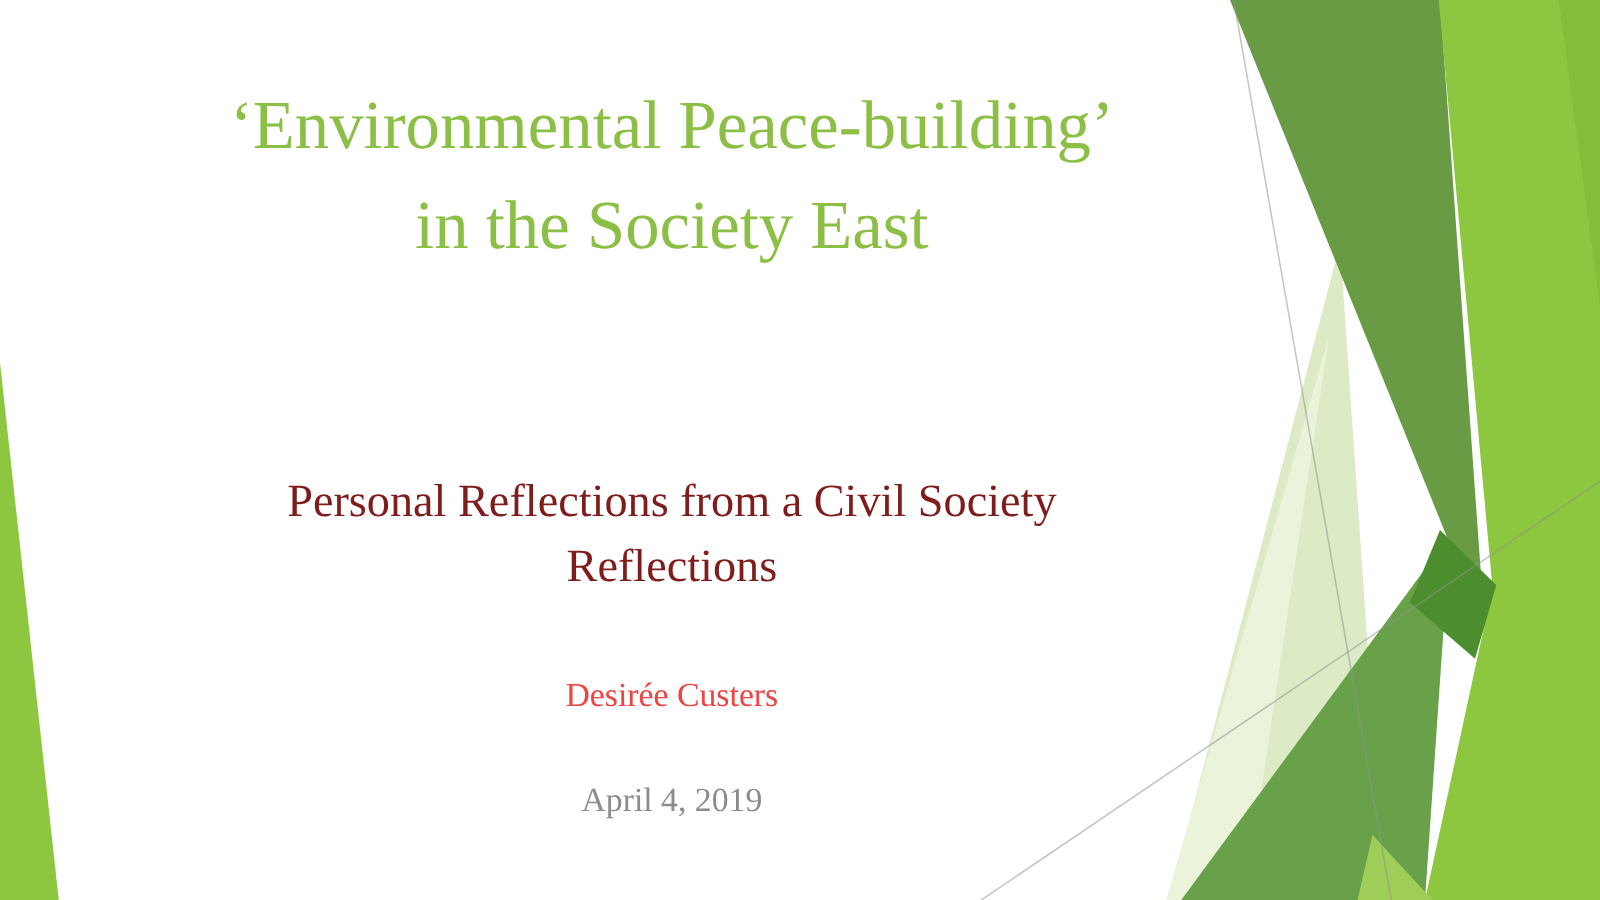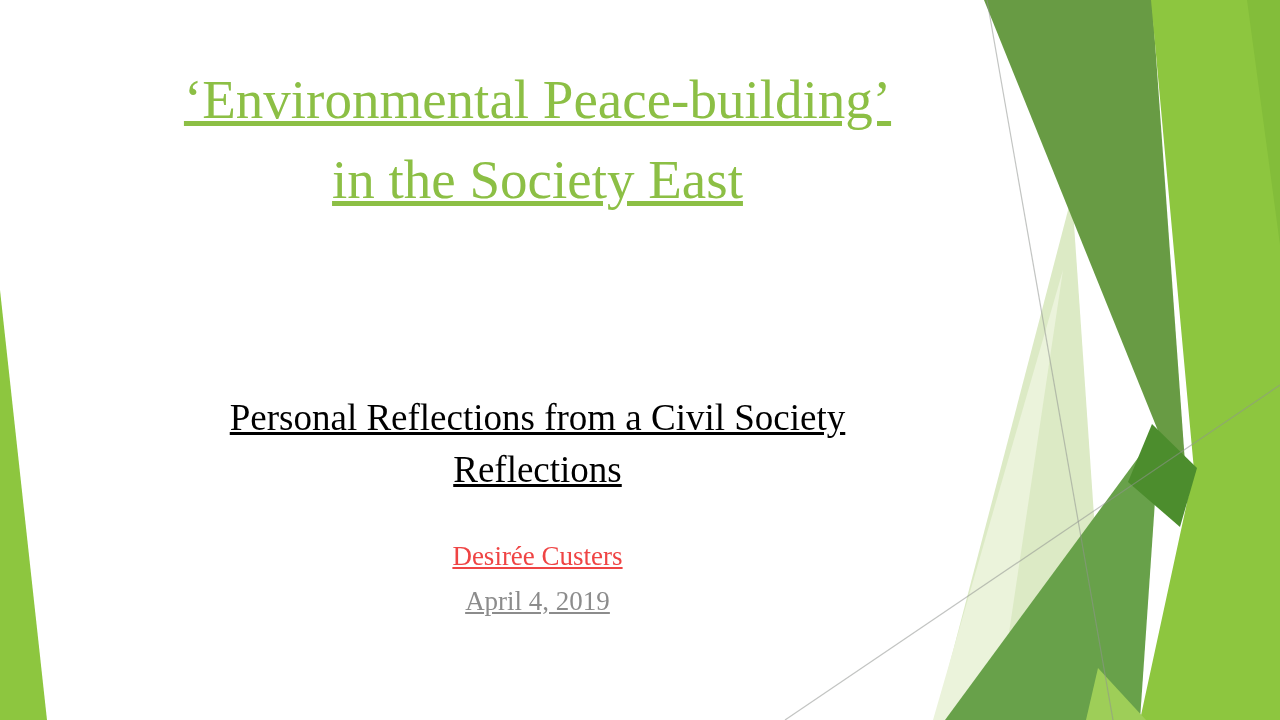--- a/index.html
+++ b/index.html
@@ -20,43 +20,42 @@
     inset: 0;
     width: 100%;
     height: 100%;
     display: block;
   }
   .textblock {
     position: absolute;
     left: 0;
     width: 1075px;
     text-align: center;
-    text-decoration: underline;
   }
   .title {
     top: 60px;
     font-size: 55px;
     line-height: 1.45;
     color: #8CBF45;
     font-weight: 400;
   }
   .subtitle {
-    top: 392px;
+    top: 376px;
     font-size: 37px;
     line-height: 1.4;
-    color: #000000;
+    color: #7f1d1d;
   }
   .author {
     top: 540px;
     font-size: 27px;
     line-height: 1.2;
     color: #ef4444;
   }
   .date {
-    top: 585px;
+    top: 624px;
     font-size: 27px;
     line-height: 1.2;
     color: #8C8C8C;
   }
 </style>
 </head>
 <body>
 
 <div class="slide">
 

